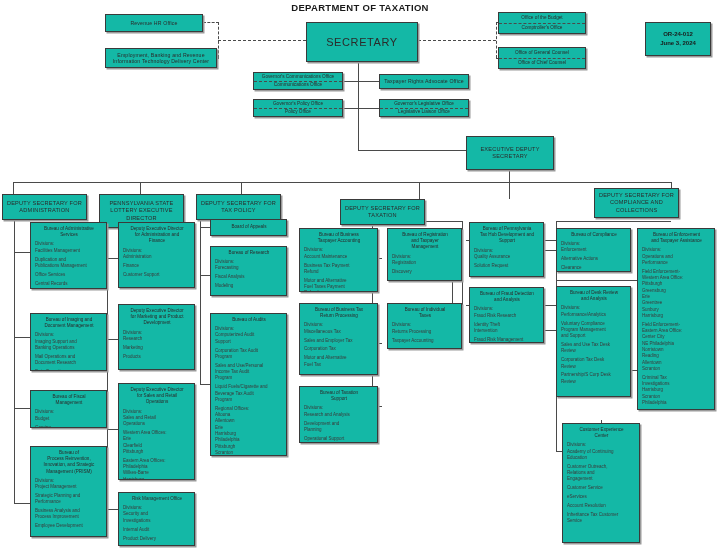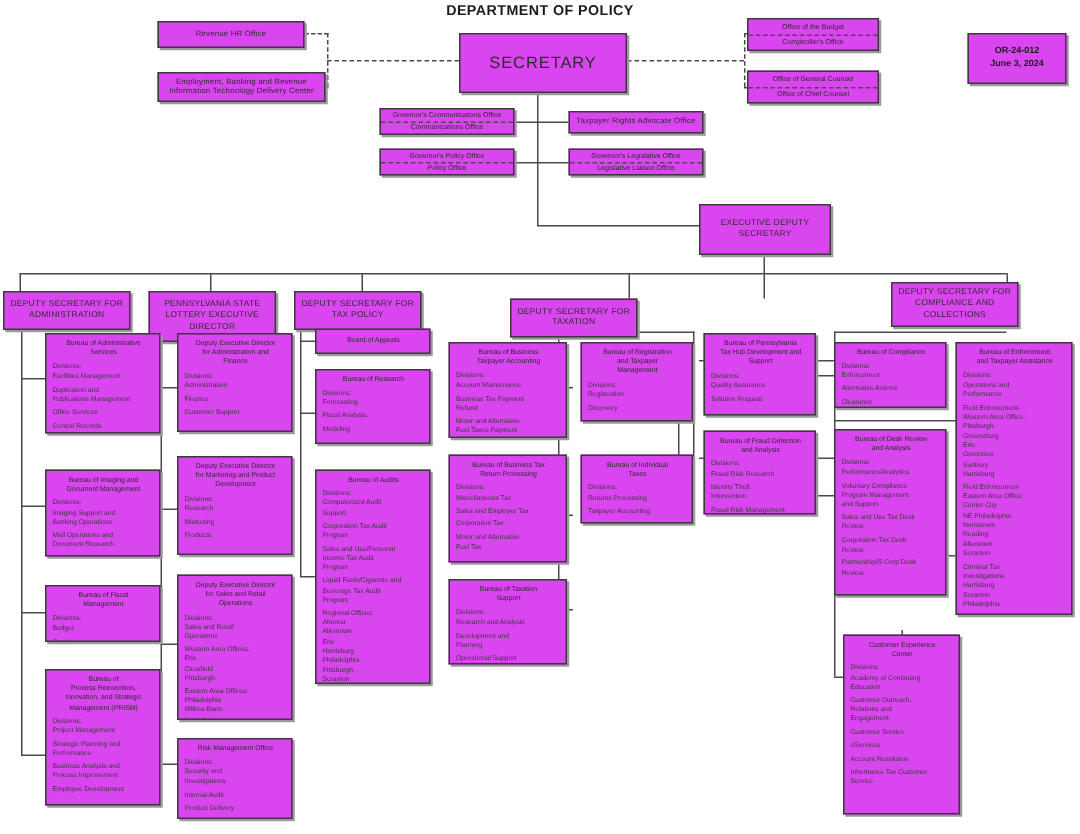--- a/index.html
+++ b/index.html
@@ -12,21 +12,21 @@
     width: 720px;
     height: 556px;
     background: #ffffff;
     font-family: "Liberation Sans", sans-serif;
     overflow: hidden;
   }
   .box {
     position: absolute;
     box-sizing: border-box;
     border: 1.2px solid #3a3a3a;
-    background: #d946ef;
+    background: #14b8a6;
     color: #2b2b2b;
     z-index: 5;
     overflow: hidden;
   }
   .box.shadow {
     box-shadow: 1.5px 1.5px 0 #9a9a9a;
   }
   .ctr {
     display: flex;
     align-items: center;
@@ -114,21 +114,21 @@
     border-color: #4a4a4a;
   }
   .dh { border-top: 1.1px dashed #4a4a4a; height: 0; }
   .dv { border-left: 1.1px dashed #4a4a4a; width: 0; }
 </style>
 </head>
 <body>
 
 <div id="chart">
 
-  <div class="deptTitle" style="top:2px;left:0;">DEPARTMENT OF POLICY</div>
+  <div class="deptTitle" style="top:2px;left:0;">DEPARTMENT OF TAXATION</div>
 
   <div class="dl dh" style="left:218px;top:40px;width:88px;"></div>
   <div class="dl dv" style="left:218px;top:22px;height:36px;"></div>
   <div class="dl dh" style="left:203px;top:22px;width:16px;"></div>
   <div class="dl dh" style="left:203px;top:58px;width:16px;"></div>
 
   <div class="dl dh" style="left:418px;top:40px;width:78px;"></div>
   <div class="dl dv" style="left:496px;top:22px;height:36px;"></div>
   <div class="dl dh" style="left:496px;top:22px;width:12px;"></div>
   <div class="dl dh" style="left:496px;top:58px;width:12px;"></div>

